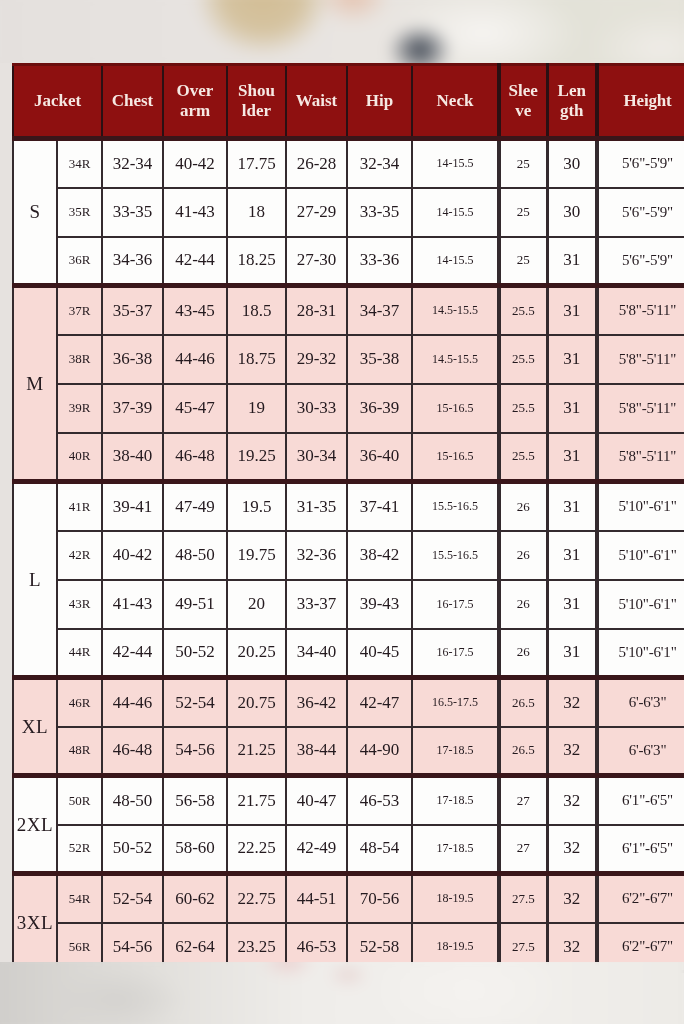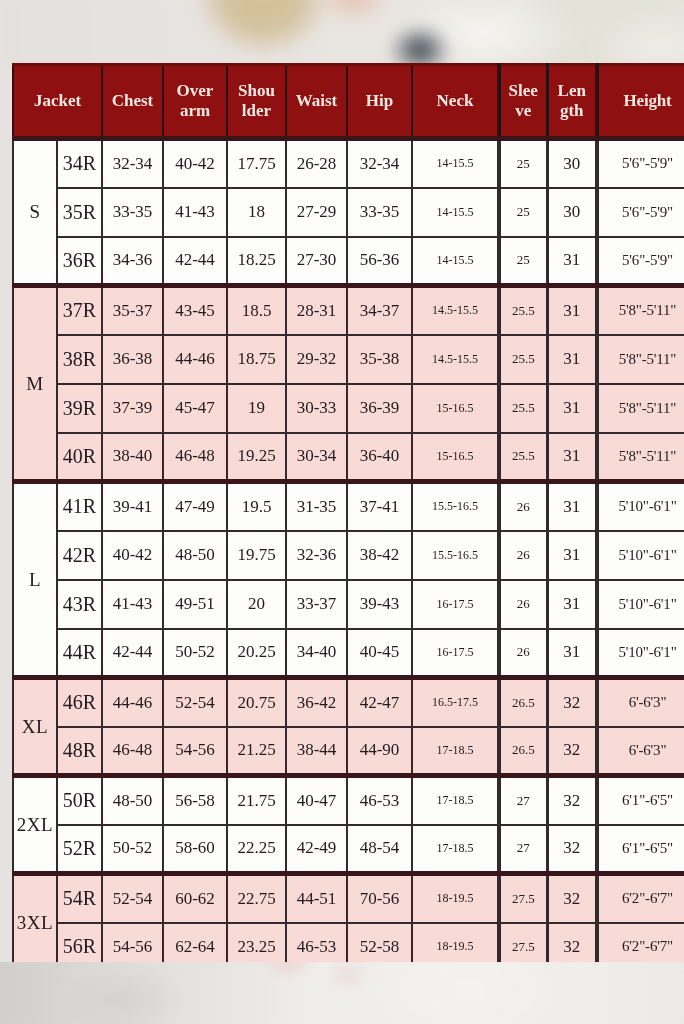--- a/index.html
+++ b/index.html
@@ -54,21 +54,21 @@
     border-color:#2a1013;
     border-top:3px solid #6b0d0d;
     border-bottom:3px solid #1d1316;
   }
   .size-table tbody tr{height:49px;}
   tr.shade-pink td{background:#f8dad6;}
   tr.shade-white td{background:#fdfdfc;}
   tr.group-start td{border-top:5px solid #3a161a;}
   .size-table tbody tr:last-child td{border-bottom:3px solid #27191d;}
   td.size-group-label{font-size:19px;letter-spacing:0.5px;}
-  td.col-jacket{font-size:20px;}
+  td.col-jacket{font-size:13px;}
   td.col-sleeve{font-weight:normal;font-size:13px;}
   td.col-sleeve,th.col-sleeve{border-left-width:4px;border-right-width:3px;margin-top:39px;}
   td.col-height,th.col-height{border-left-width:4px;font-size:15px;letter-spacing:-0.2px;white-space:nowrap;}
   td.col-neck{font-size:12px;}
 </style>
 </head>
 <body>
 
 <div class="photo-strip photo-top">
   <div class="blur-layer"></div>
@@ -134,21 +134,21 @@
           <td class="col-sleeve">25</td>
           <td class="col-length">30</td>
           <td class="col-height">5'6"-5'9"</td>
         </tr>
         <tr class="shade-white">
           <td class="col-jacket">36R</td>
           <td class="col-chest">34-36</td>
           <td class="col-overarm">42-44</td>
           <td class="col-shoulder">18.25</td>
           <td class="col-waist">27-30</td>
-          <td class="col-hip">56-36</td>
+          <td class="col-hip">33-36</td>
           <td class="col-neck">14-15.5</td>
           <td class="col-sleeve">25</td>
           <td class="col-length">31</td>
           <td class="col-height">5'6"-5'9"</td>
         </tr>
         <tr class="shade-pink group-start">
           <td rowspan="4" class="size-group-label">M</td>
           <td class="col-jacket">37R</td>
           <td class="col-chest">35-37</td>
           <td class="col-overarm">43-45</td>

